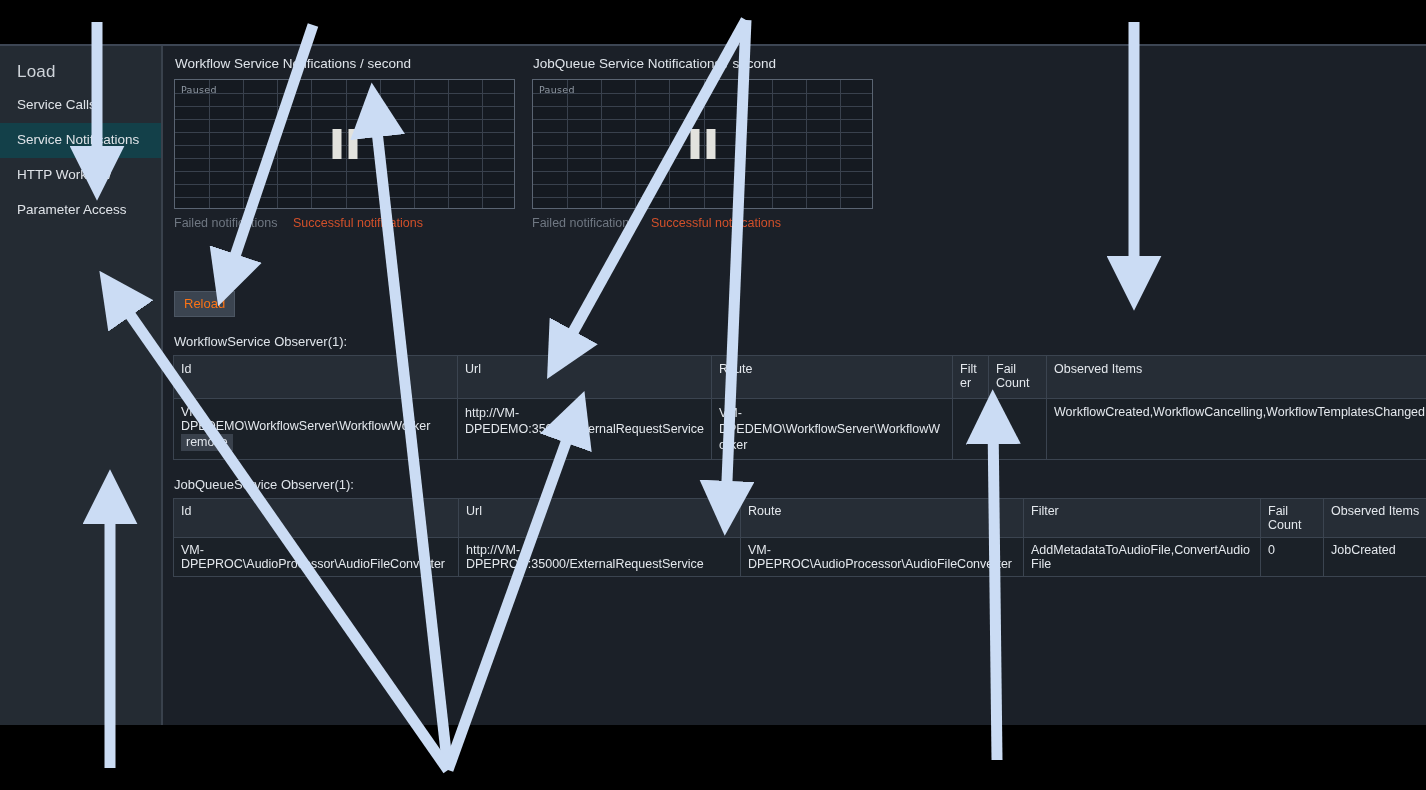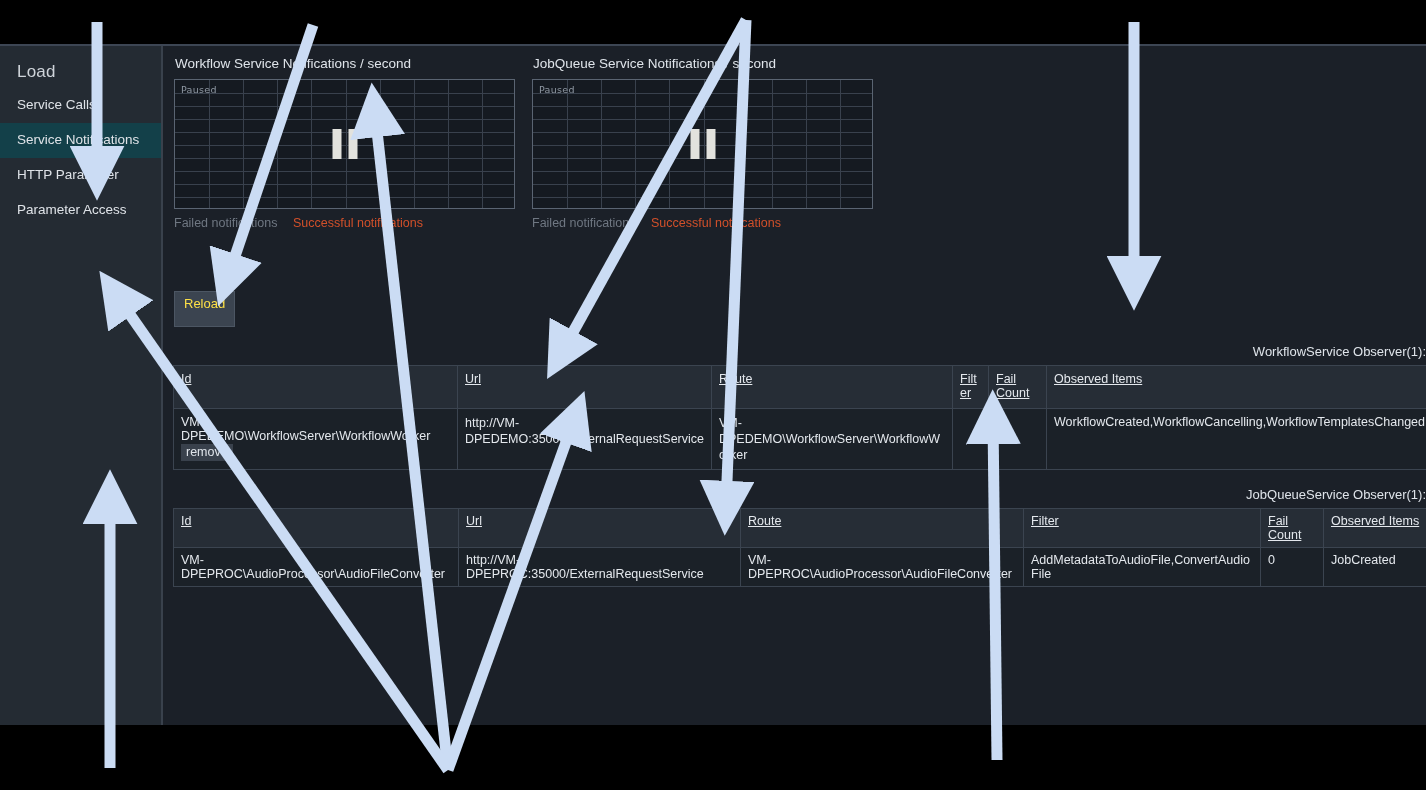--- a/index.html
+++ b/index.html
@@ -98,52 +98,51 @@
     font-size: 12.5px;
     line-height: 1.2;
   }
   .legend .failed { color: #6f7782; }
   .legend .success { color: #d2502a; margin-left: 12px; }
 
   .reload-btn {
     display: inline-block;
     margin: 15px 0 0 9px;
     background: #3b4450;
-    color: #fde047;
+    color: #f97316;
     font-size: 13px;
-    padding: 4px 9px 15px 9px;
+    padding: 4px 9px 5px 9px;
     border: 1px solid #4c5663;
     cursor: pointer;
   }
 
   
   .table-caption {
     color: #dfe4ea;
     font-size: 13px;
     margin: 17px 0 6px 9px;
-    text-align: right;
   }
   table.obs {
     border-collapse: collapse;
     table-layout: fixed;
     margin-left: 8px;
     background: #1e242c;
   }
   table.obs th, table.obs td {
     border: 1px solid #3b4450;
     color: #e4e8ed;
     font-size: 12.5px;
     text-align: left;
     vertical-align: top;
     padding: 6px 6px 6px 7px;
     font-weight: normal;
     overflow: hidden;
     word-break: break-word;
   }
-  table.obs th { background: #262d36; text-decoration: underline; }
+  table.obs th { background: #262d36; }
   table.obs td { background: #1b2128; }
   table#tbl-workflow th { height: 30px; }
   table#tbl-workflow td { height: 37px; }
   table#tbl-jobqueue th, table#tbl-jobqueue td { padding-top: 5px; padding-bottom: 5px; }
   .cell-two-line { line-height: 1.28; }
   .remove-btn {
     display: inline-block;
     background: #39414c;
     color: #dfe4ea;
     font-size: 12.5px;
@@ -169,21 +168,21 @@
     <div class="sidebar">
       <div class="side-group-title">Load</div>
 
       <div class="side-item">
         <span>Service Calls</span>
       </div>
       <div class="side-item active">
         <span>Service Notifications</span>
       </div>
       <div class="side-item">
-        <span>HTTP Parameter</span>
+        <span>HTTP Workflow</span>
       </div>
 
 
       <div class="side-item">
         <span>Parameter Access</span>
       </div>
     </div>
 
     <div class="main">
 

